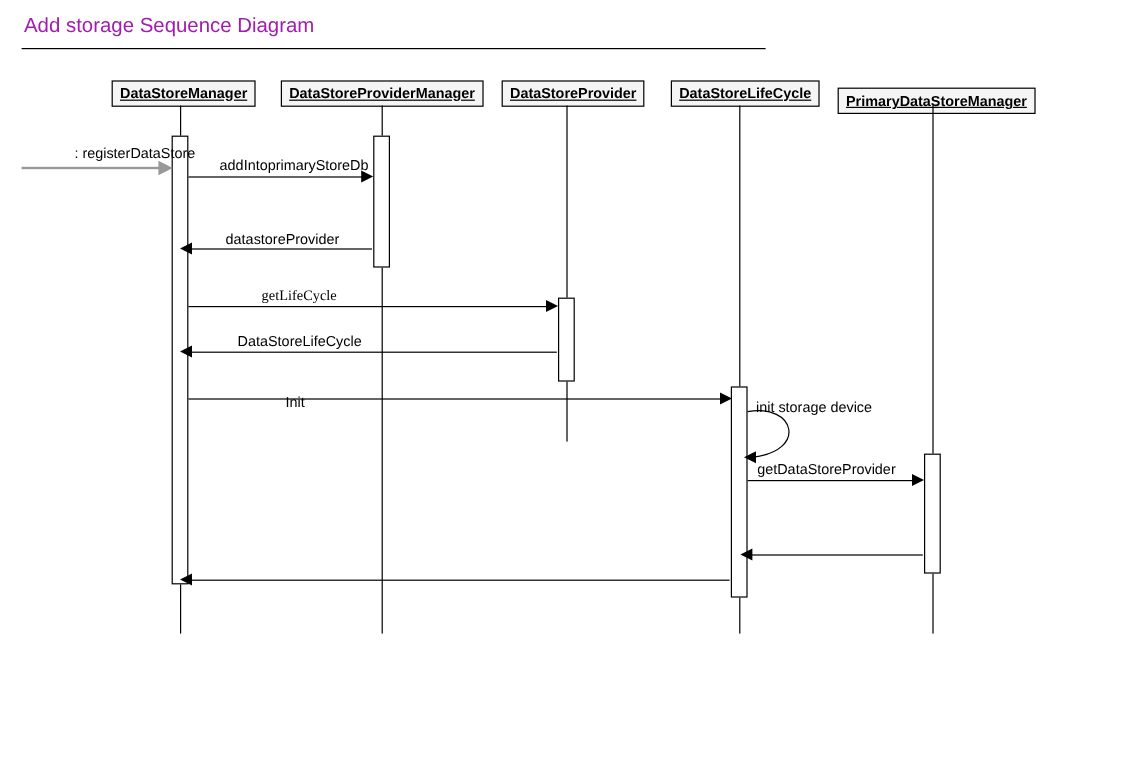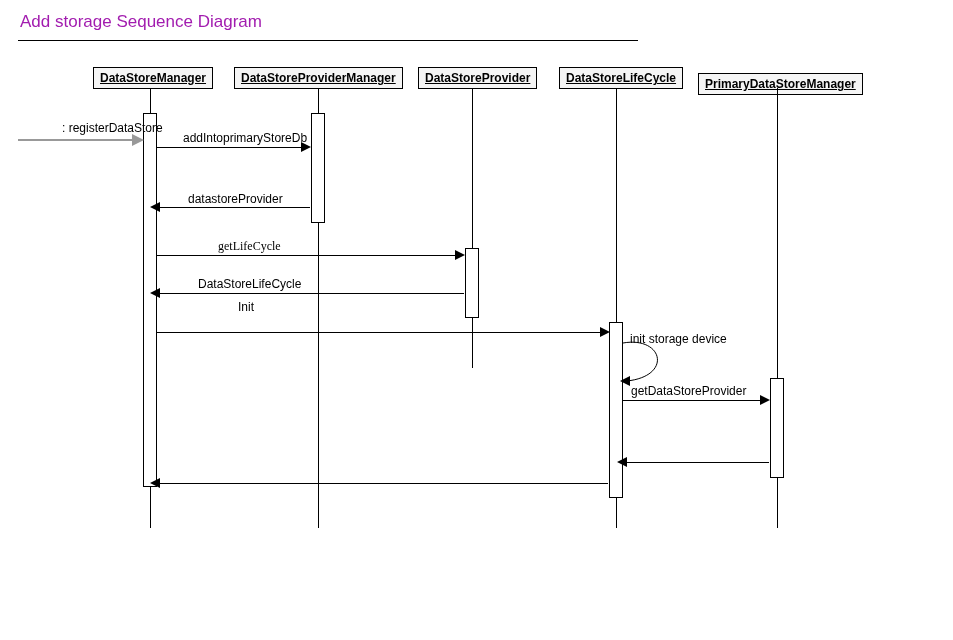--- a/index.html
+++ b/index.html
@@ -126,21 +126,21 @@
 <div class="msg-line" style="left:157px; top:255px; width:304px;"></div>
 <div class="arrow-right" style="left:455px; top:250px;"></div>
 <div class="msg-label" style="left:218px; top:239px;font-family:Liberation Serif, serif;">getLifeCycle</div>
 
 <div class="msg-line" style="left:157px; top:293px; width:307px;"></div>
 <div class="arrow-left" style="left:150px; top:288px;"></div>
 <div class="msg-label" style="left:198px; top:277px;">DataStoreLifeCycle</div>
 
 <div class="msg-line" style="left:157px; top:332px; width:449px;"></div>
 <div class="arrow-right" style="left:600px; top:327px;"></div>
-<div class="msg-label" style="left:238px; top:300px;">Init</div>
+<div class="msg-label" style="left:238px; top:328px;">Init</div>
 
 <svg style="position:absolute; left:618px; top:336px; width:60px; height:50px; overflow:visible;">
   <path d="M 5 7 C 45 0, 55 40, 9 45" stroke="#000" fill="none" stroke-width="1"></path>
   <polygon points="12,40 2,45 12,50" fill="#000"></polygon>
 </svg>
 <div class="msg-label" style="left:630px; top:332px;">init storage device</div>
 
 <div class="msg-line" style="left:623px; top:400px; width:143px;"></div>
 <div class="arrow-right" style="left:760px; top:395px;"></div>
 <div class="msg-label" style="left:631px; top:384px;">getDataStoreProvider</div>

